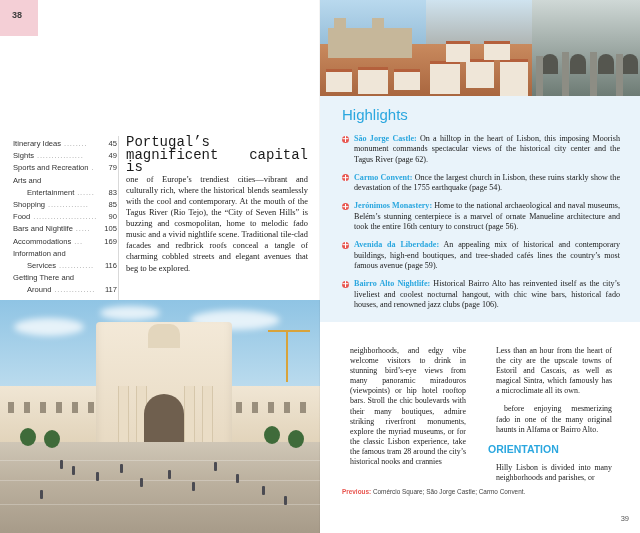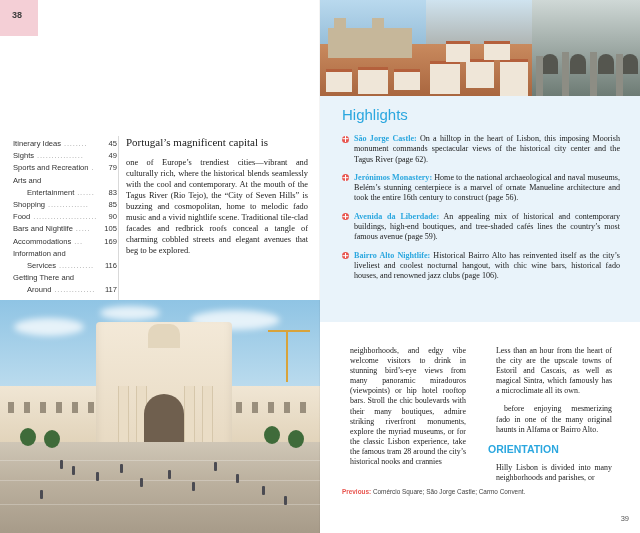--- a/index.html
+++ b/index.html
@@ -77,26 +77,26 @@
   }
   .toc-row.indent { padding-left: 14px; }
 
   
   .intro-col {
     position: absolute;
     left: 126px; top: 136px;
     width: 182px;
   }
   .intro-lead {
-    font-family: Liberation Serif, serif;
-    font-size: 11px;
+    font-family: Liberation Mono, monospace;
+    font-size: 14px;
     line-height: 12.6px;
     color: #1a1a1a;
     text-align: justify;
-    margin: 0 0 8px 0;
+    margin: 0 0 0 0;
   }
   .intro-body {
     font-family: "Liberation Serif", serif;
     font-size: 8.4px;
     line-height: 11.1px;
     color: #1a1a1a;
     text-align: justify;
     margin: 0;
     text-indent: 0;
   }
@@ -510,20 +510,24 @@
 
     <div class="highlights-box">
       <div class="highlights-title">Highlights</div>
       <div class="hl-list">
 
         <div class="hl-item">
           <span class="hl-bullet"></span>
           <span class="hl-name">São Jorge Castle:</span><span> On a hilltop in the heart of Lisbon, this imposing Moorish monument commands spectacular views of the historical city center and the Tagus River (page 62).</span>
         </div>
 
+        <div class="hl-item">
+          <span class="hl-bullet"></span>
+          <span class="hl-name">Carmo Convent:</span><span> Once the largest church in Lisbon, these ruins starkly show the devastation of the 1755 earthquake (page 54).</span>
+        </div>
 
         <div class="hl-item">
           <span class="hl-bullet"></span>
           <span class="hl-name">Jerónimos Monastery:</span><span> Home to the national archaeological and naval museums, Belém’s stunning centerpiece is a marvel of ornate Manueline architecture and took the entire 16th century to construct (page 56).</span>
         </div>
 
         <div class="hl-item">
           <span class="hl-bullet"></span>
           <span class="hl-name">Avenida da Liberdade:</span><span> An appealing mix of historical and contemporary buildings, high-end boutiques, and tree-shaded cafés lines the country’s most famous avenue (page 59).</span>
         </div>

